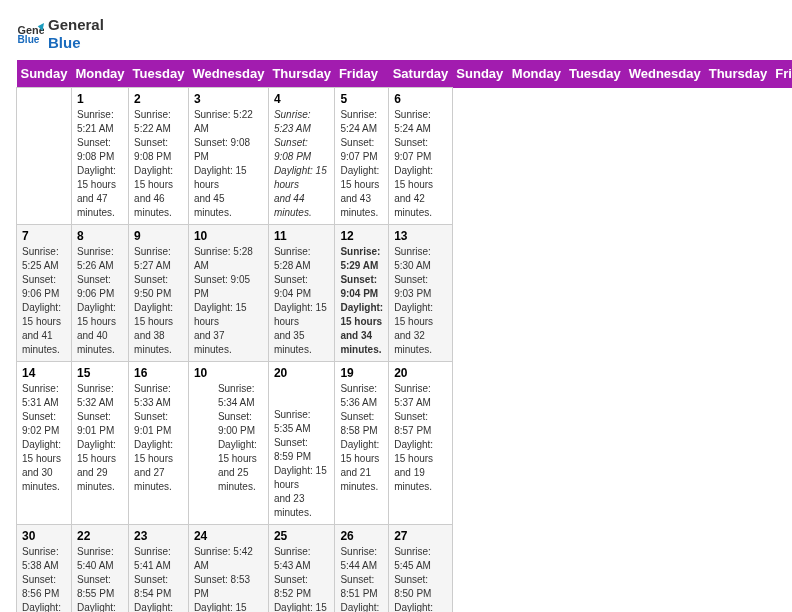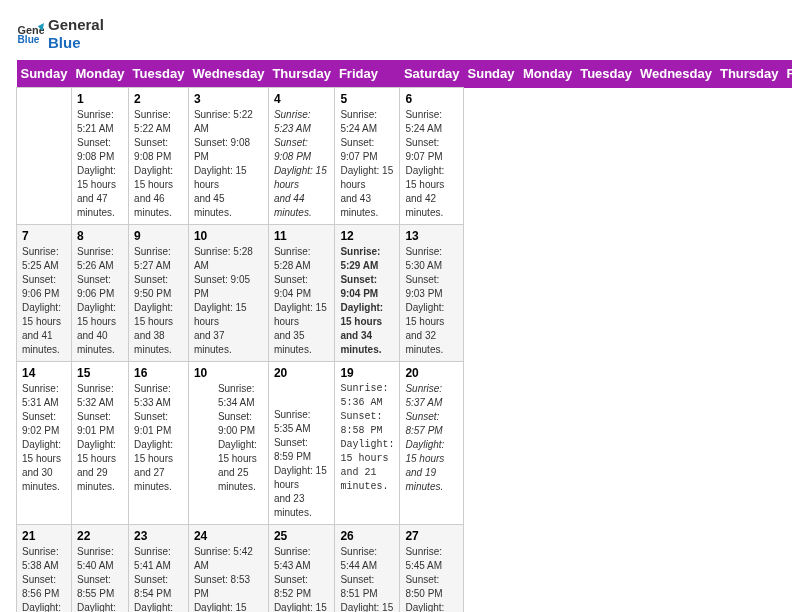--- a/index.html
+++ b/index.html
@@ -247,36 +247,36 @@
         </td>
         <td>
           <div class="day-number">20</div>
           <div class="day-info" style="white-space: pre-line; margin-top: 28px;">Sunrise: 5:35 AM
 Sunset: 8:59 PM
 Daylight: 15 hours
 and 23 minutes.</div>
         </td>
         <td>
           <div class="day-number">19</div>
-          <div class="day-info" style="white-space: pre-line; font-family: Liberation Mono, monospace;">Sunrise: 5:36 AM
+          <div class="day-info" style="white-space: pre-line;">Sunrise: 5:36 AM
 Sunset: 8:58 PM
 Daylight: 15 hours
 and 21 minutes.</div>
         </td>
         <td>
           <div class="day-number">20</div>
-          <div class="day-info" style="white-space: pre-line; font-style: italic;">Sunrise: 5:37 AM
+          <div class="day-info" style="white-space: pre-line;">Sunrise: 5:37 AM
 Sunset: 8:57 PM
 Daylight: 15 hours
 and 19 minutes.</div>
         </td>
       </tr>
       <tr>
         <td>
-          <div class="day-number">21</div>
+          <div class="day-number">30</div>
           <div class="day-info" style="white-space: pre-line;">Sunrise: 5:38 AM
 Sunset: 8:56 PM
 Daylight: 15 hours
 and 17 minutes.</div>
         </td>
         <td>
           <div class="day-number">22</div>
           <div class="day-info" style="white-space: pre-line;">Sunrise: 5:40 AM
 Sunset: 8:55 PM
 Daylight: 15 hours

